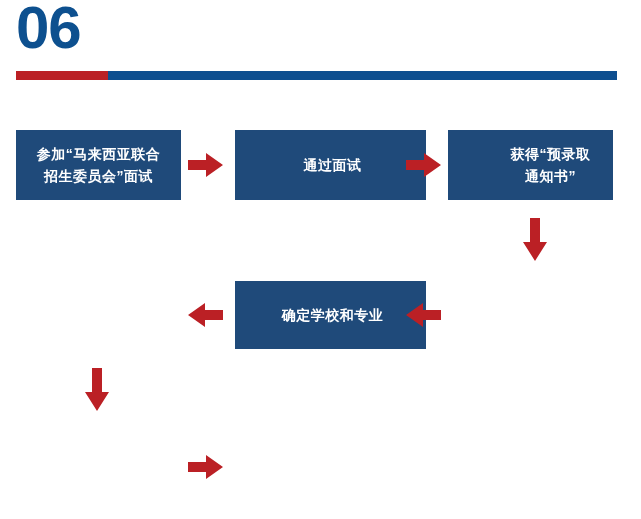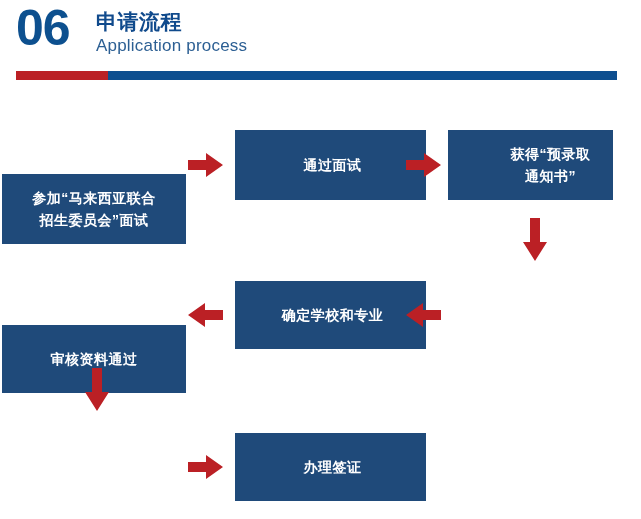--- a/index.html
+++ b/index.html
@@ -21,21 +21,21 @@
     position: absolute;
     left: 0;
     top: 0;
     width: 641px;
     height: 90px;
   }
   #section-number {
     position: absolute;
     left: 16px;
     top: 2px;
-    font-size: 50px;
+    font-size: 60px;
     font-weight: bold;
     letter-spacing: -1px;
     color: #0d508f;
     line-height: 52px;
   }
   #title-block {
     position: absolute;
     left: 96px;
     top: 10px;
   }
@@ -92,21 +92,21 @@
     font-size: 14px;
     font-weight: bold;
     line-height: 22px;
     letter-spacing: 0.5px;
     box-sizing: border-box;
     padding: 4px 8px;
     white-space: pre-line;
   }
 
   
-  .col-a { left: 2px;  width: 184px; margin-top: 44px; }
+  .col-a { left: 16px;  width: 165px; }
   .col-b { left: 235px; width: 191px; padding-left: 12px; }
   .col-c { left: 448px; width: 165px; padding-left: 48px; }
   .row-1 { top: 130px; height: 70px; }
   .row-2 { top: 281px; height: 68px; }
   .row-3 { top: 433px; height: 68px; }
 
   
   .arrow {
     position: absolute;
     display: block;
@@ -122,24 +122,20 @@
   .arrow-v-1 { left: 522px; top: 218px; width: 26px; height: 44px; }
   .arrow-v-2 { left: 84px;  top: 368px; width: 26px; height: 44px; }
 </style>
 </head>
 <body>
 
 <div id="header">
 
   <div id="section-number">06</div>
 
-  <div id="title-block">
-    <div id="title-cn">申请流程</div>
-    <div id="title-en">Application process</div>
-  </div>
 
   <div id="rule">
     <div id="rule-red"></div>
     <div id="rule-blue"></div>
   </div>
 
 </div>
 
 <div id="flow">
 
@@ -162,21 +158,20 @@
 
   <div class="node col-c row-1">获得“预录取
 通知书”</div>
 
   <div class="arrow arrow-v-1">
     <svg width="26" height="44" viewBox="0 0 26 44" aria-hidden="true">
       <polygon points="8,0 18,0 18,24 25,24 13,43 1,24 8,24" fill="#bb2025"></polygon>
     </svg>
   </div>
 
-  <div class="node col-a row-2">审核资料通过</div>
 
   <div class="arrow arrow-h-4">
     <svg width="36" height="26" viewBox="0 0 36 26" aria-hidden="true">
       <polygon points="35,8 17,8 17,1 0,13 17,25 17,18 35,18" fill="#bb2025"></polygon>
     </svg>
   </div>
 
   <div class="node col-b row-2">确定学校和专业</div>
 
   <div class="arrow arrow-h-3">
@@ -192,15 +187,14 @@
     </svg>
   </div>
 
 
   <div class="arrow arrow-h-5">
     <svg width="36" height="26" viewBox="0 0 36 26" aria-hidden="true">
       <polygon points="0,8 18,8 18,1 35,13 18,25 18,18 0,18" fill="#bb2025"></polygon>
     </svg>
   </div>
 
-  <div class="node col-b row-3">办理签证</div>
 
 </div>
 
 </body></html>

